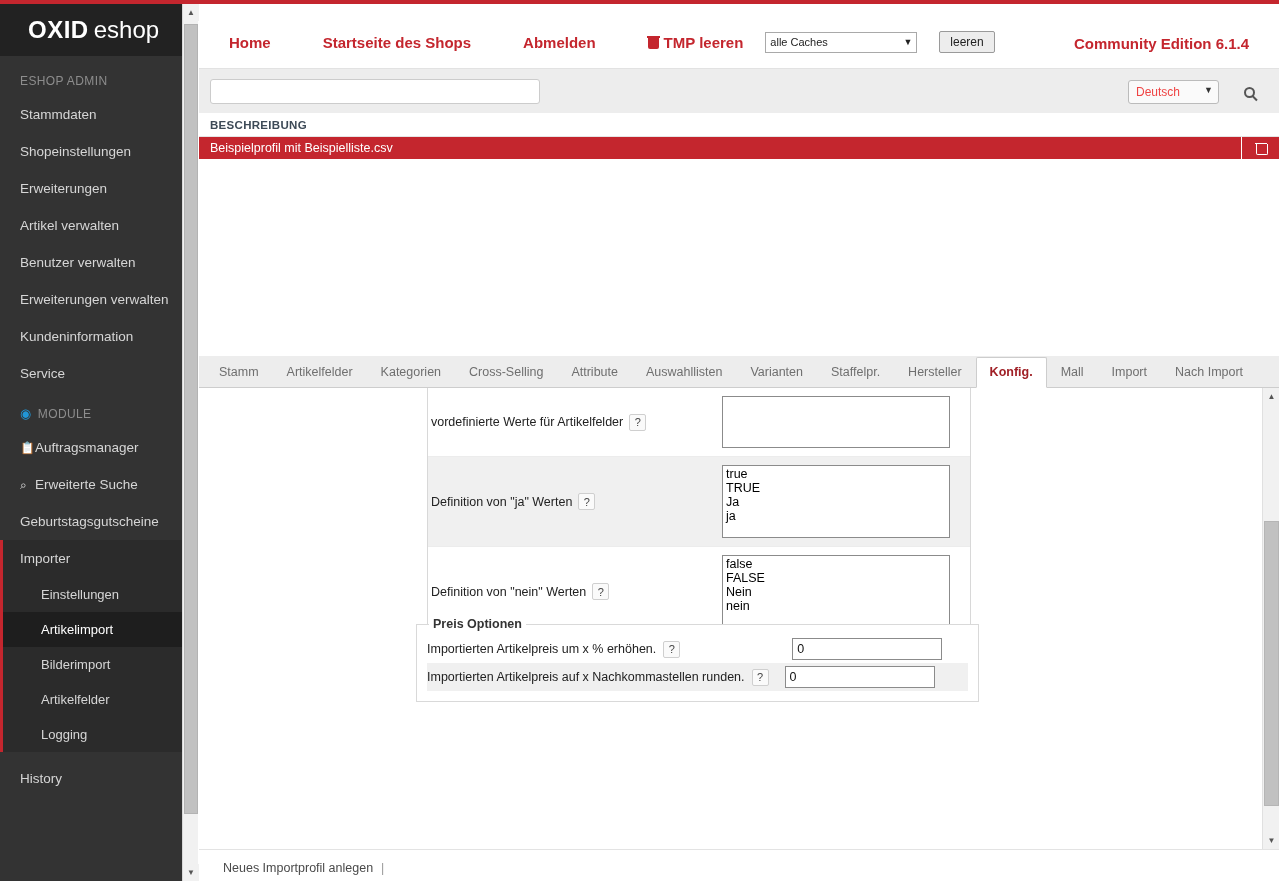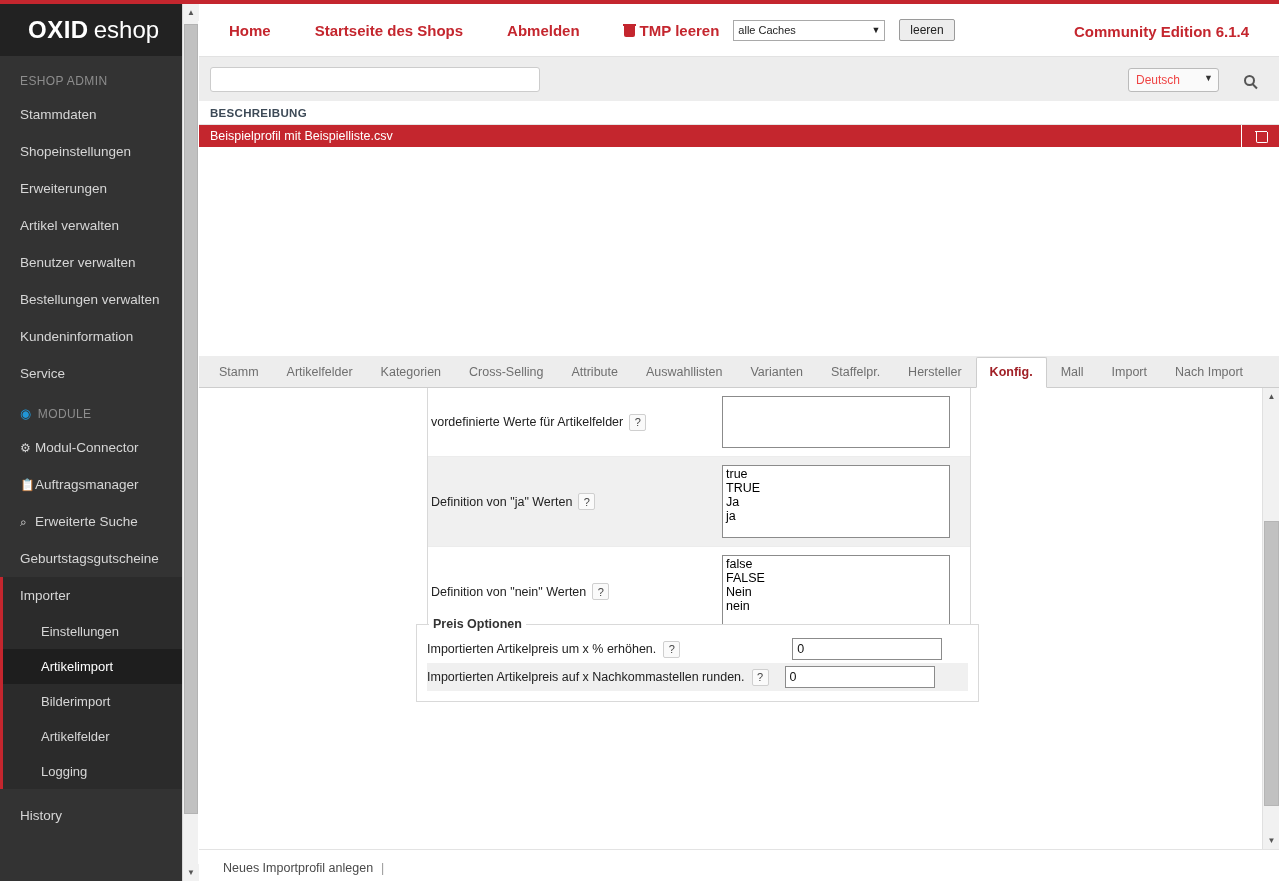--- a/index.html
+++ b/index.html
@@ -84,22 +84,22 @@
   }
 
   
   .main {
     position: absolute; left: 199px; top: 4px; width: 1080px; height: 877px;
     background: #ffffff;
   }
 
   
   .hdr {
-    height: 52px; display: flex; align-items: center; gap: 4px;
-    padding-left: 30px; background: #fff; position: relative;
+    height: 52px; display: flex; align-items: center; gap: 12px;
+    padding-left: 30px; background: #fff; position: relative; margin-top: 12px;
   }
   .hdr a {
     color: #c4262e; font-weight: bold; font-size: 15px;
     text-decoration: none; margin-right: 40px; cursor: pointer; white-space: nowrap;
   }
   .hdr a.tmp { margin-right: 10px; display: flex; align-items: center; gap: 5px; }
   .trash-ico {
     display: inline-block; width: 11px; height: 13px; position: relative;
   }
   .trash-ico:before {
@@ -319,32 +319,29 @@
       <span class="brand-eshop">eshop</span>
     </div>
 
     <div class="section-label">ESHOP ADMIN</div>
 
     <a class="nav-item">Stammdaten</a>
     <a class="nav-item">Shopeinstellungen</a>
     <a class="nav-item">Erweiterungen</a>
     <a class="nav-item">Artikel verwalten</a>
     <a class="nav-item">Benutzer verwalten</a>
-    <a class="nav-item">Bestellungen verwalten</a>
+    <a class="nav-item">Erweiterungen verwalten</a>
     <a class="nav-item">Kundeninformation</a>
     <a class="nav-item">Service</a>
 
     <div class="module-head">
       <span class="ico">◉</span>
       <span>MODULE</span>
     </div>
 
-    <a class="nav-item">
-      <span class="ico">⚙</span><span>Modul-Connector</span>
-    </a>
     <a class="nav-item">
       <span class="ico">📋</span><span>Auftragsmanager</span>
     </a>
     <a class="nav-item">
       <span class="ico">⌕</span><span>Erweiterte Suche</span>
     </a>
     <a class="nav-item">Geburtstagsgutscheine</a>
 
     <div class="nav-group-active">
       <a class="nav-item">Importer</a>

